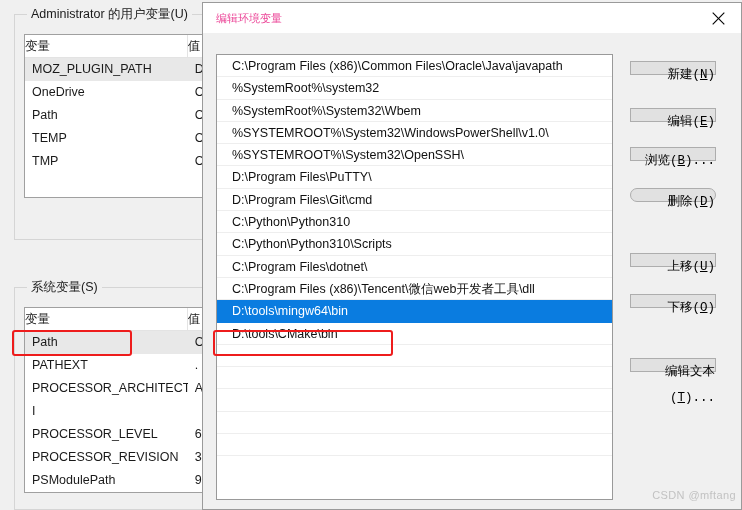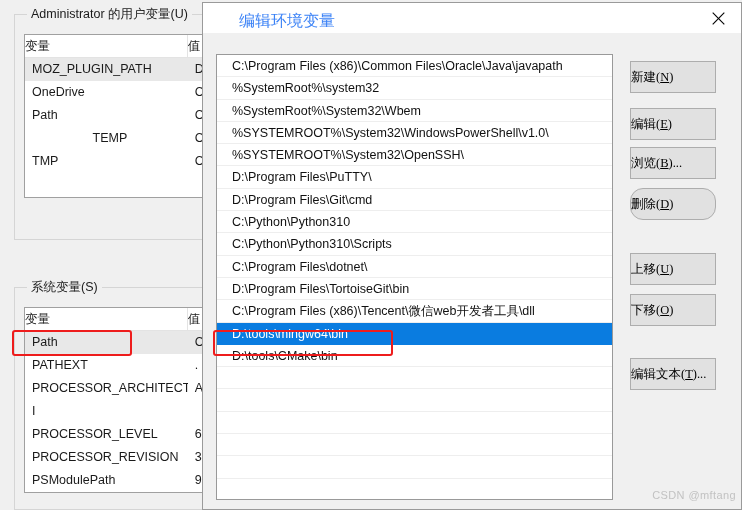--- a/index.html
+++ b/index.html
@@ -86,23 +86,22 @@
   #dlg-titlebar {
     position: absolute;
     left: 0; top: 0;
     width: 100%; height: 31px;
     background: #ffffff;
     border-bottom: 1px solid #f0f0f0;
   }
   #dlg-title {
     position: absolute;
     left: 13px; top: 8px;
-    font-size: 16px;
-    color: #3b82f6;
-    margin-left: 23px;
+    font-size: 11px;
+    color: #ec4899;
   }
   #dlg-close {
     position: absolute;
     right: 0; top: 0;
     width: 45px; height: 30px;
     display: flex; align-items: center; justify-content: center;
     cursor: pointer;
   }
   #dlg-close svg { display: block; }
 
@@ -129,27 +128,27 @@
     background: #0a7ce0;
     color: #ffffff;
     border-bottom: 1px solid #0a7ce0;
   }
   .dl-row.blank { color: transparent; }
 
   .dlg-btn {
     position: absolute;
     left: 427px;
     width: 86px;
-    height: 32px;
+    height: 14px;
     background: #e1e1e1;
     border: 1px solid #adadad;
     font-size: 12.5px;
     color: #000000;
-    font-family: Liberation Serif, serif;
-    text-align: left;
+    font-family: Liberation Mono, monospace;
+    text-align: right;
     line-height: 26px;
     cursor: pointer;
     padding: 0;
   }
   .dlg-btn u { text-decoration: underline; }
 
   
   .redbox {
     position: absolute;
     border: 2px solid #ee1c1c;
@@ -190,21 +189,21 @@
           </div>
           <div class="lv-row">
             <div class="lv-cell" style="width: 166px;">OneDrive</div>
             <div class="lv-cell" style="width: 240px;">C</div>
           </div>
           <div class="lv-row">
             <div class="lv-cell" style="width: 166px;">Path</div>
             <div class="lv-cell" style="width: 240px;">C</div>
           </div>
           <div class="lv-row">
-            <div class="lv-cell" style="width: 166px; text-align: center;">TEMP</div>
+            <div class="lv-cell" style="width: 166px;">TEMP</div>
             <div class="lv-cell" style="width: 240px;">C</div>
           </div>
           <div class="lv-row">
             <div class="lv-cell" style="width: 166px;">TMP</div>
             <div class="lv-cell" style="width: 240px;">C</div>
           </div>
         </div>
     </div>
 
     <div class="groupbox" style="left:14px; top:287px; width:420px; height:223px;">
@@ -265,21 +264,20 @@
         <div class="dl-row">C:\Program Files (x86)\Common Files\Oracle\Java\javapath</div>
         <div class="dl-row">%SystemRoot%\system32</div>
         <div class="dl-row">%SystemRoot%\System32\Wbem</div>
         <div class="dl-row">%SYSTEMROOT%\System32\WindowsPowerShell\v1.0\</div>
         <div class="dl-row">%SYSTEMROOT%\System32\OpenSSH\</div>
         <div class="dl-row">D:\Program Files\PuTTY\</div>
         <div class="dl-row">D:\Program Files\Git\cmd</div>
         <div class="dl-row">C:\Python\Python310</div>
         <div class="dl-row">C:\Python\Python310\Scripts</div>
         <div class="dl-row">C:\Program Files\dotnet\</div>
-        <div class="dl-row">D:\Program Files\TortoiseGit\bin</div>
         <div class="dl-row">C:\Program Files (x86)\Tencent\微信web开发者工具\dll</div>
         <div class="dl-row selected">D:\tools\mingw64\bin</div>
         <div class="dl-row">D:\tools\CMake\bin</div>
         <div class="dl-row blank">&nbsp;</div>
         <div class="dl-row blank">&nbsp;</div>
         <div class="dl-row blank">&nbsp;</div>
         <div class="dl-row blank">&nbsp;</div>
         <div class="dl-row blank">&nbsp;</div>
       </div>
 

